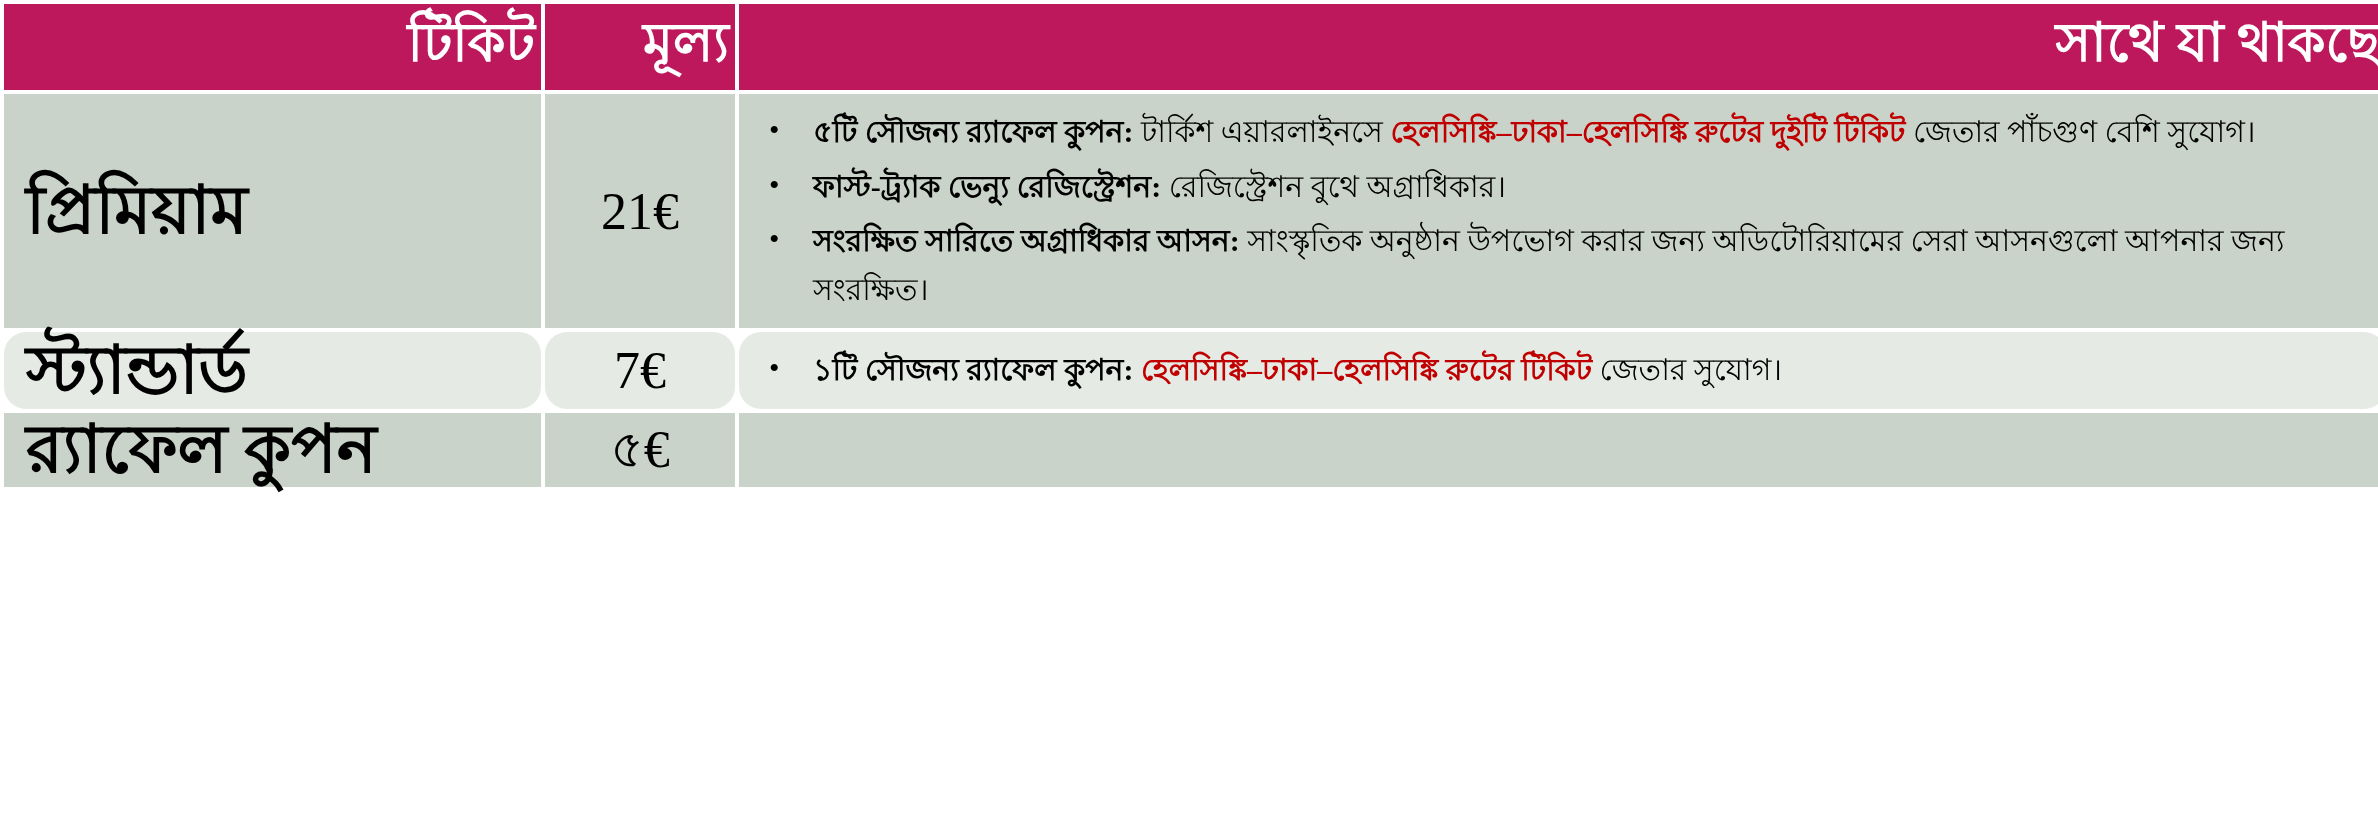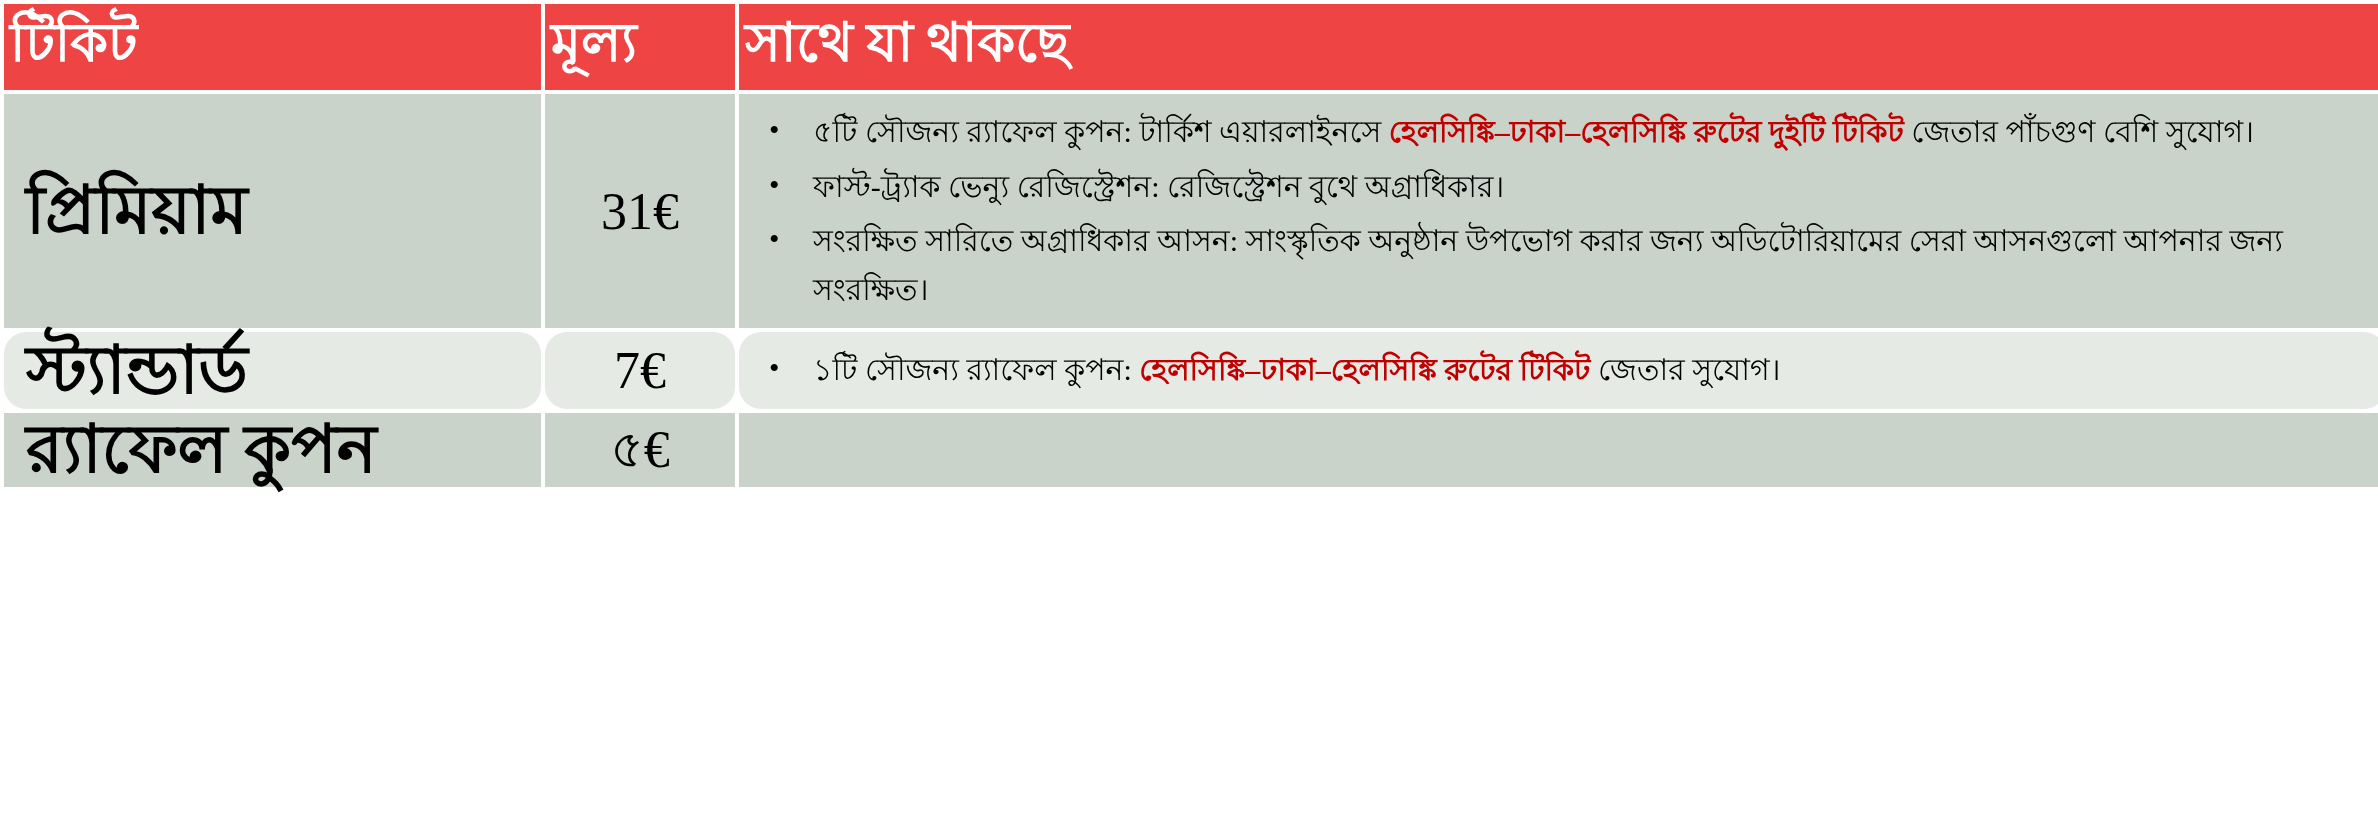--- a/index.html
+++ b/index.html
@@ -20,26 +20,26 @@
     border-spacing: 4px;
     table-layout: fixed;
     background: #ffffff;
   }
 
   .ticket-table col.c-ticket { width: 537px; }
   .ticket-table col.c-price  { width: 190px; }
   .ticket-table col.c-incl   { width: 1647px; }
 
   thead th {
-    background: #ef4444;
+    background: #be185d;
     color: #ffffff;
     font-weight: bold;
     font-size: 54px;
     line-height: 1.05;
-    text-align: left;
+    text-align: right;
     vertical-align: middle;
     padding: 8px 6px 16px 6px;
     height: 62px;
     border: 0;
   }
 
   tbody td {
     vertical-align: middle;
     border: 0;
     padding: 0;
@@ -87,21 +87,21 @@
   ul.benefit-list li::before {
     content: "\2022";
     position: absolute;
     left: -44px;
     top: -2px;
     font-size: 30px;
     line-height: 1.62;
     color: #000000;
   }
 
-  .b   { font-weight: normal; }
+  .b   { font-weight: bold; }
   .red { color: #c00000; font-weight: bold; }
 
   .tight { line-height: 1.28; }
 </style>
 </head>
 <body>
 
 <table class="ticket-table">
   <colgroup>
     <col class="c-ticket">
@@ -112,21 +112,21 @@
     <tr>
       <th>টিকিট</th>
       <th>মূল্য</th>
       <th>সাথে যা থাকছে</th>
     </tr>
   </thead>
   <tbody>
 
     <tr class="row-shade">
       <td class="ticket-name">প্রিমিয়াম</td>
-      <td class="price">31€</td>
+      <td class="price">21€</td>
       <td class="includes">
         <ul class="benefit-list">
           <li>
             <span class="b">৫টি সৌজন্য র‍্যাফেল কুপন:</span>
             <span>টার্কিশ এয়ারলাইনসে</span>
             <span class="red">হেলসিঙ্কি–ঢাকা–হেলসিঙ্কি রুটের দুইটি টিকিট</span>
             <span>জেতার পাঁচগুণ বেশি সুযোগ।</span>
           </li>
           <li>
             <span class="b">ফাস্ট-ট্র্যাক ভেন্যু রেজিস্ট্রেশন:</span>

